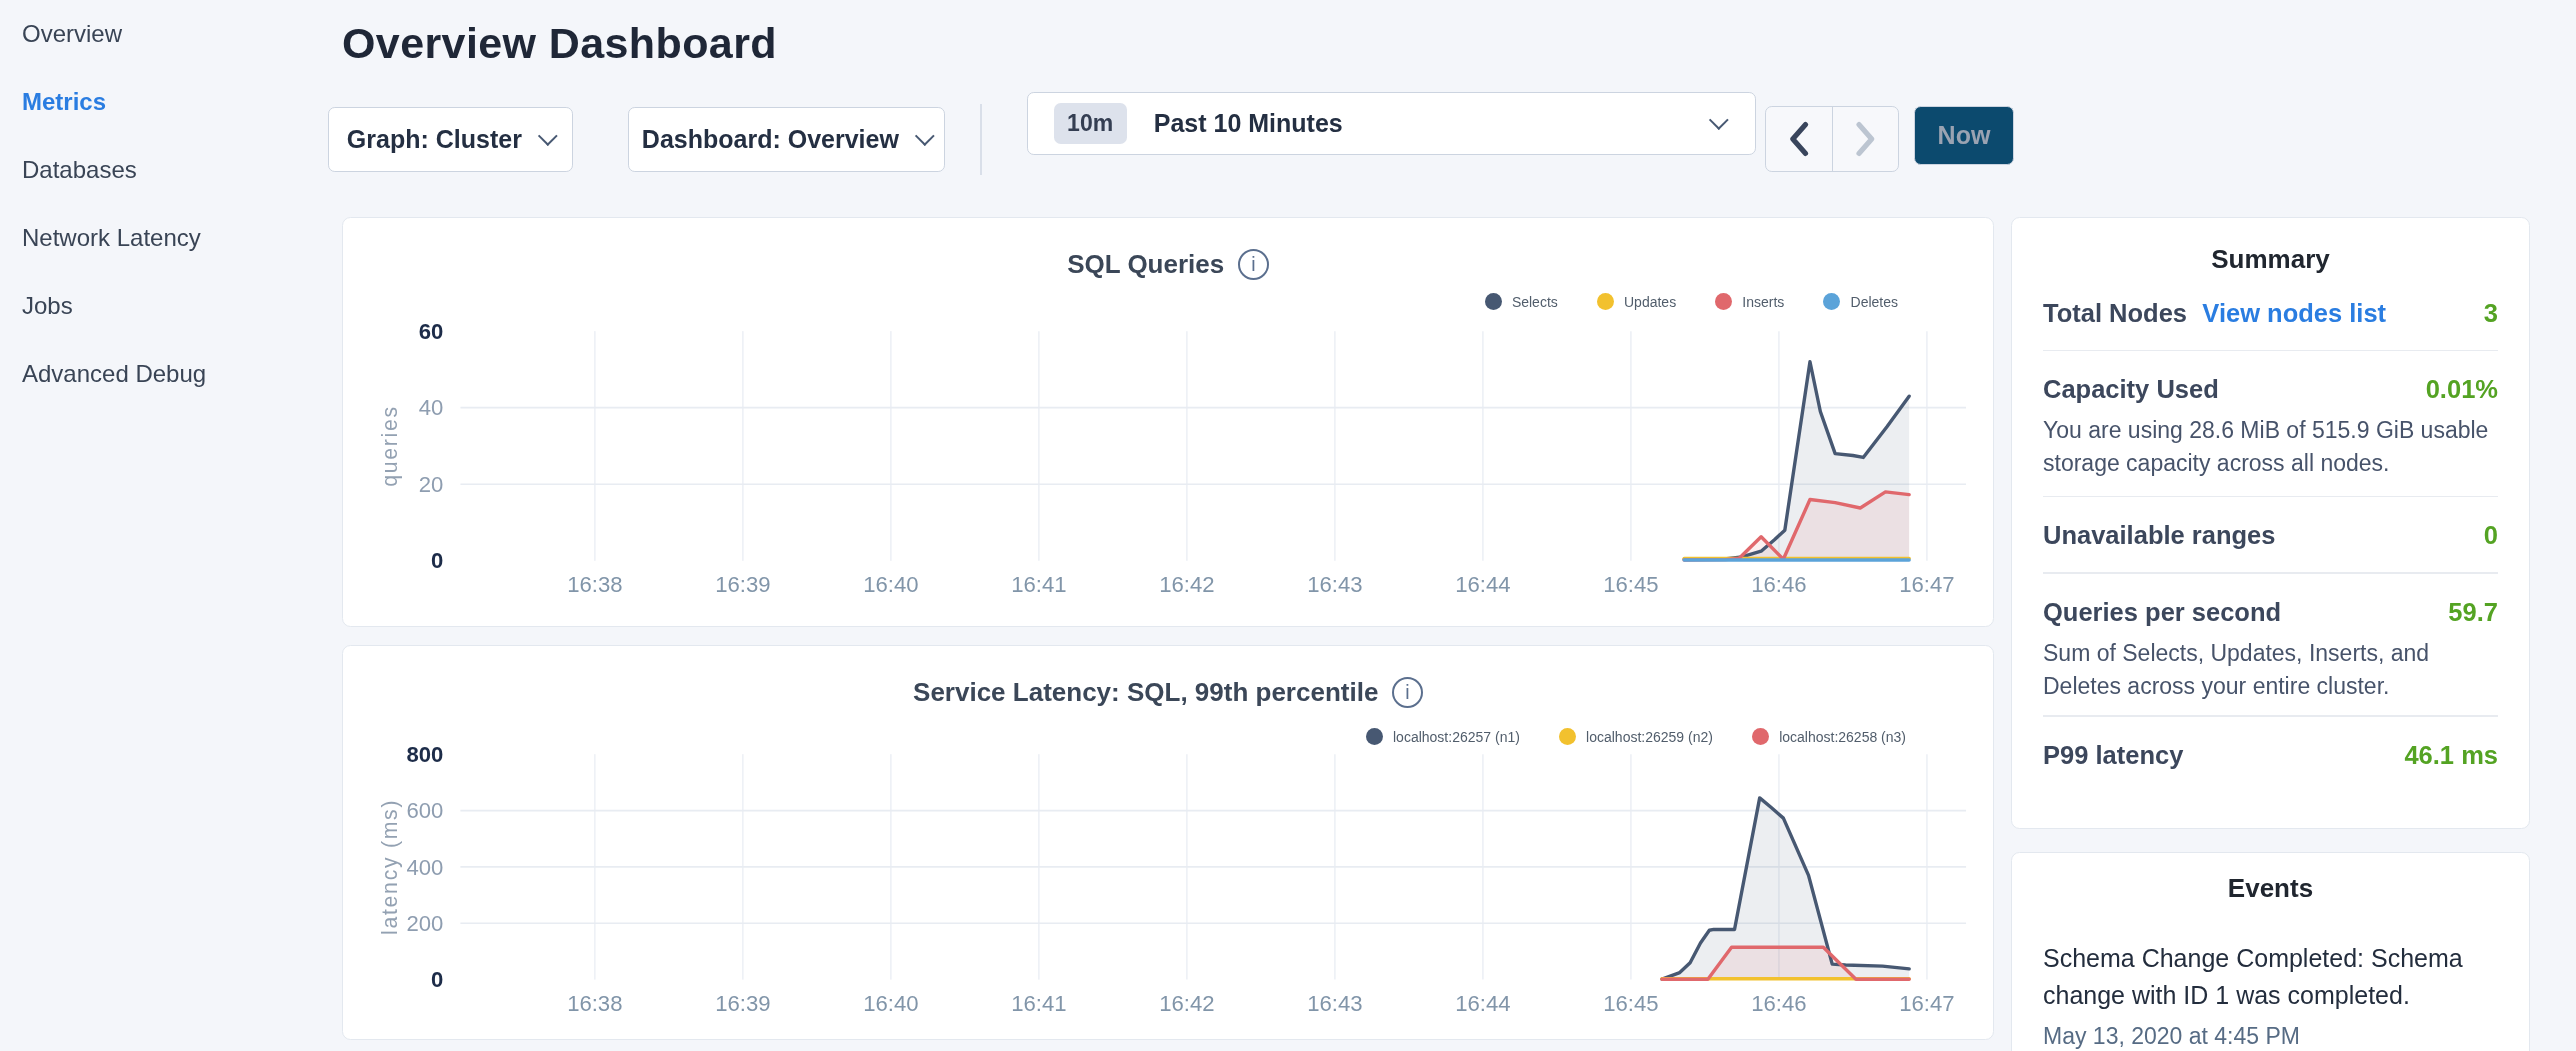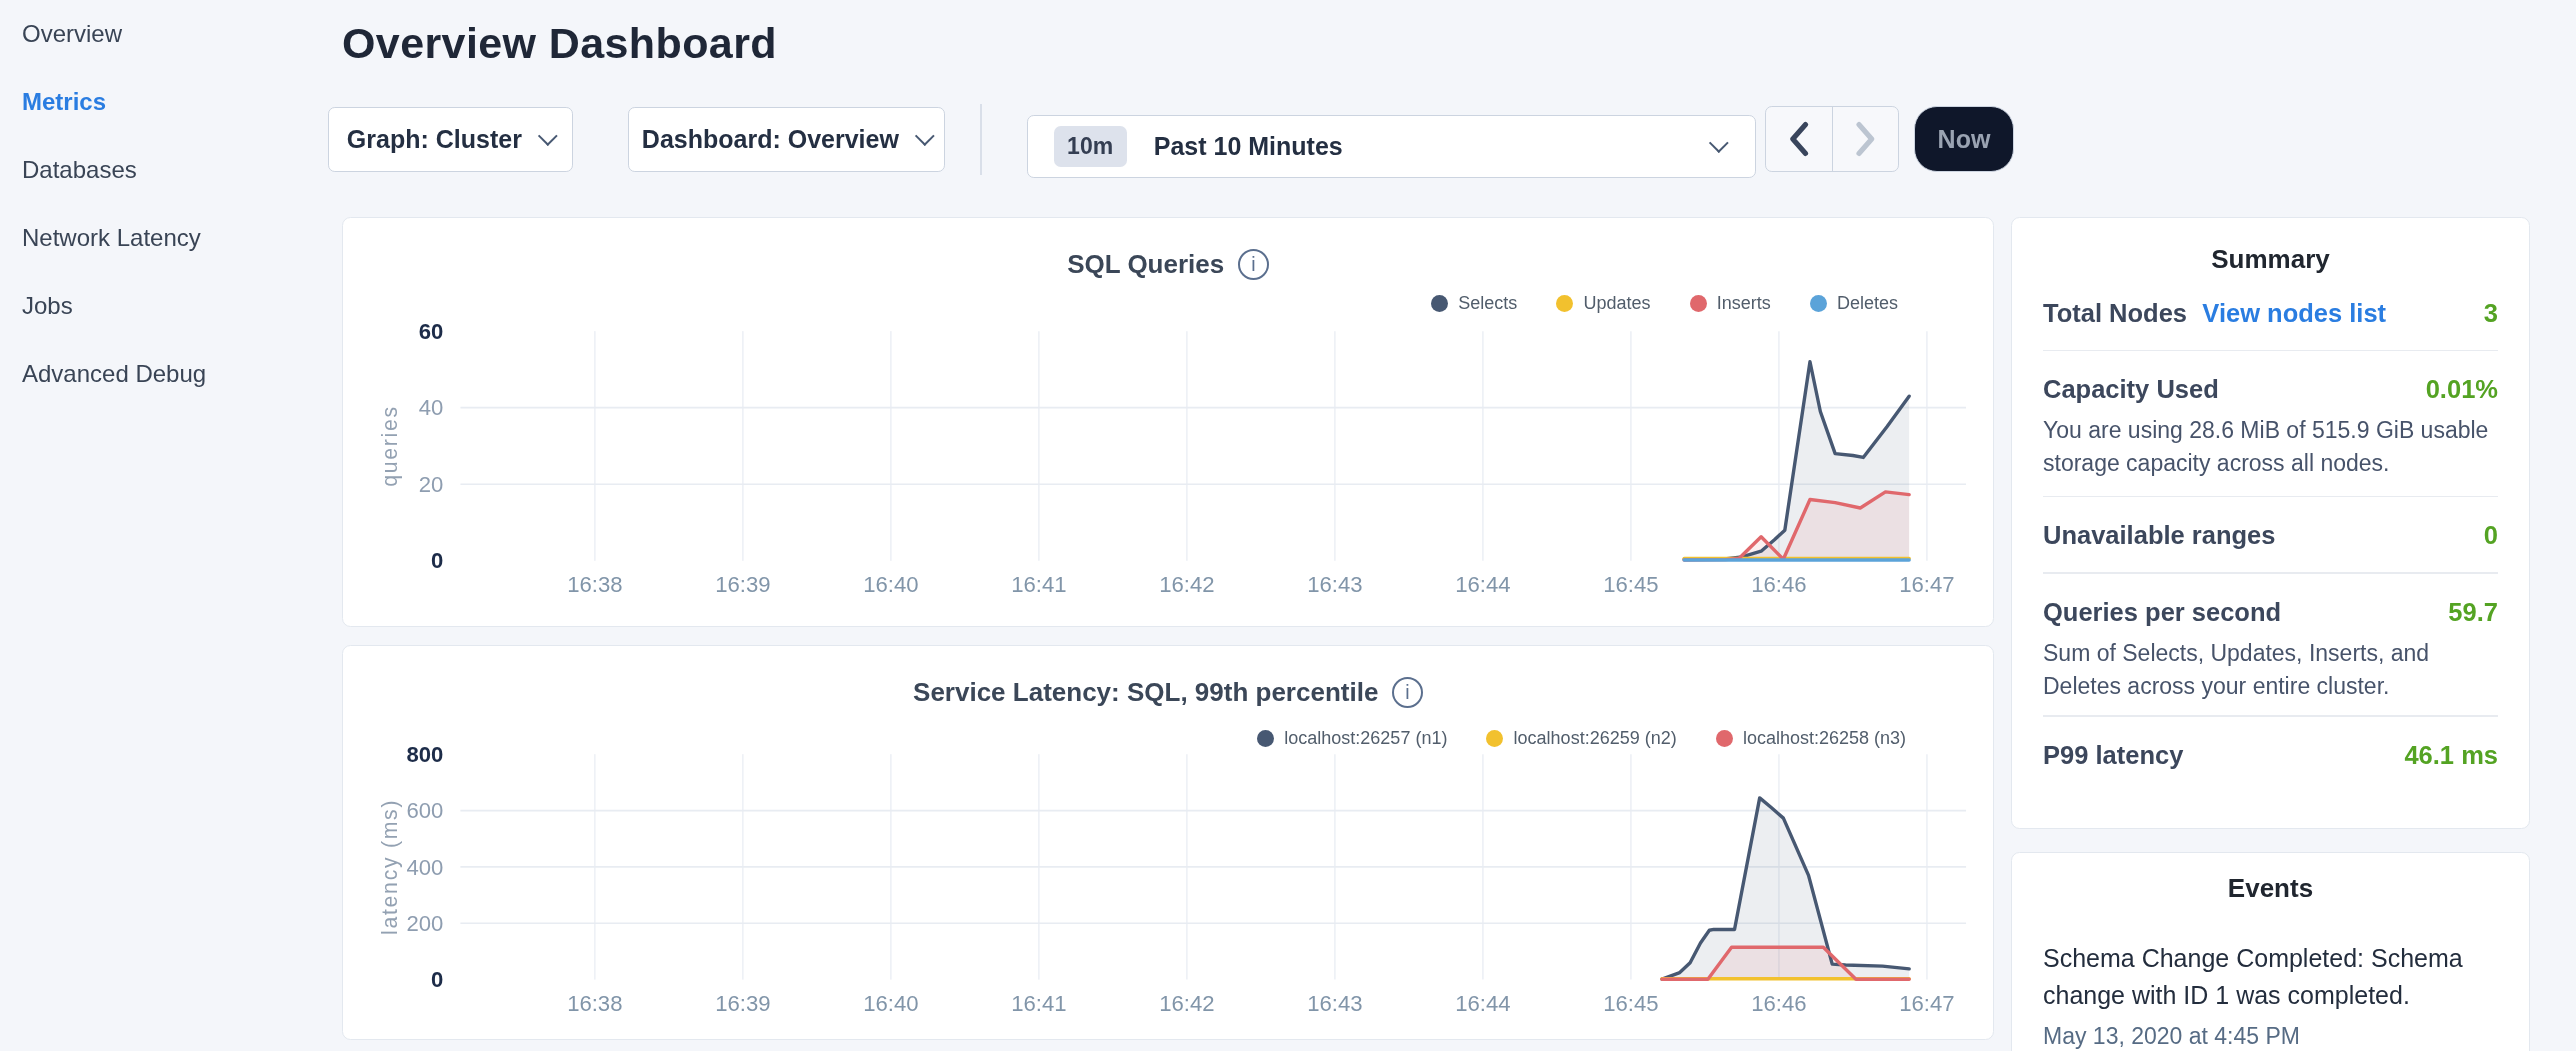--- a/index.html
+++ b/index.html
@@ -29,52 +29,52 @@
     font-size:25px; font-weight:700; color:#242f42; cursor:pointer;
   }
   .graph-btn  { left:328px; top:107px; width:245px; height:65px; gap:18.7px; }
   .dash-btn   { left:628px; top:107px; width:317px; height:65px; gap:18.7px; }
   .chev {
     width:13.6px; height:13.6px; border-right:2.6px solid #475872; border-bottom:2.6px solid #475872;
     transform:rotate(45deg); margin-top:-6.8px;
   }
   .vdiv { position:absolute; left:980px; top:104px; width:1.7px; height:71px; background:#d9dfe9; }
   .time-btn {
-    left:1027px; top:115px; width:729px; height:63px;
+    left:1027px; top:92px; width:729px; height:63px;
     justify-content:flex-start; padding:0 25.5px;
   }
   .range-badge {
     background:#dde2ec; border-radius:6.8px; padding:6.8px 13.6px;
     font-size:23px; font-weight:700; color:#343e52; margin-right:27px;
   }
   .time-btn .chev { position:absolute; right:29px; }
   .seg { left:1765px; top:106px; width:134px; height:66px; background:#f7f8fb; padding:0; overflow:hidden; }
   .seg-cell { width:50%; height:100%; display:flex; align-items:center; justify-content:center; cursor:pointer; }
   .seg-cell + .seg-cell { border-left:1.7px solid #ccd4e0; }
-  .now-btn { left:1914px; top:106px; width:100px; height:66px; background:#0f172a; color:#9aa3b2;border-radius:23px; }
+  .now-btn { left:1914px; top:106px; width:100px; height:59px; background:#0c4a6e; color:#9aa3b2; }
   
   .card {
     position:absolute; background:#fff; border:1.7px solid #e3e8ef; border-radius:8.5px;
   }
   .card1 { left:342px; top:217px; width:1652px; height:410px; }
   .card2 { left:342px; top:645px; width:1652px; height:395px; }
   .chart-title-row {
     position:absolute; top:31px; left:0; right:0;
     display:flex; align-items:center; justify-content:center; gap:13.6px;
   }
   .chart-title { font-size:26px; font-weight:700; color:#3b4758; }
   .info-icon {
     width:31px; height:31px; border:2.6px solid #5b6f8e; border-radius:50%;
     display:flex; align-items:center; justify-content:center;
     font-size:19.6px; color:#5b6f8e; font-weight:400; cursor:pointer;
   }
   .legend { position:absolute; display:flex; gap:39px; }
   .legend1 { top:75px; right:95px; }
   .legend2 { top:82px; right:87px; }
-  .leg-item { display:flex; align-items:center; gap:10.2px; font-size:18px; color:#515d6b; cursor:pointer; }
+  .leg-item { display:flex; align-items:center; gap:10.2px; font-size:14px; color:#515d6b; cursor:pointer; }
   .leg-dot { width:17px; height:17px; border-radius:50%; display:inline-block; }
   .chart-svg { position:absolute; left:0; top:0; }
   .ax  { font-size:26px; fill:#8195a9; font-family:"Liberation Sans",sans-serif; }
   .ay  { font-size:26px; fill:#8e9db0; font-family:"Liberation Sans",sans-serif; }
   .ay.b{ fill:#1d2c49; font-weight:700; }
   .ayl { font-size:25px; fill:#93a1b2; letter-spacing:2px; font-family:"Liberation Sans",sans-serif; }
   
   .summary-card { left:2011px; top:217px; width:519px; height:612px; padding:25.5px 31px; }
   .events-card  { left:2011px; top:852px; width:519px; height:255px; padding:20.4px 31px; }
   .panel-title { text-align:center; font-size:26px; font-weight:700; color:#20262f; }

